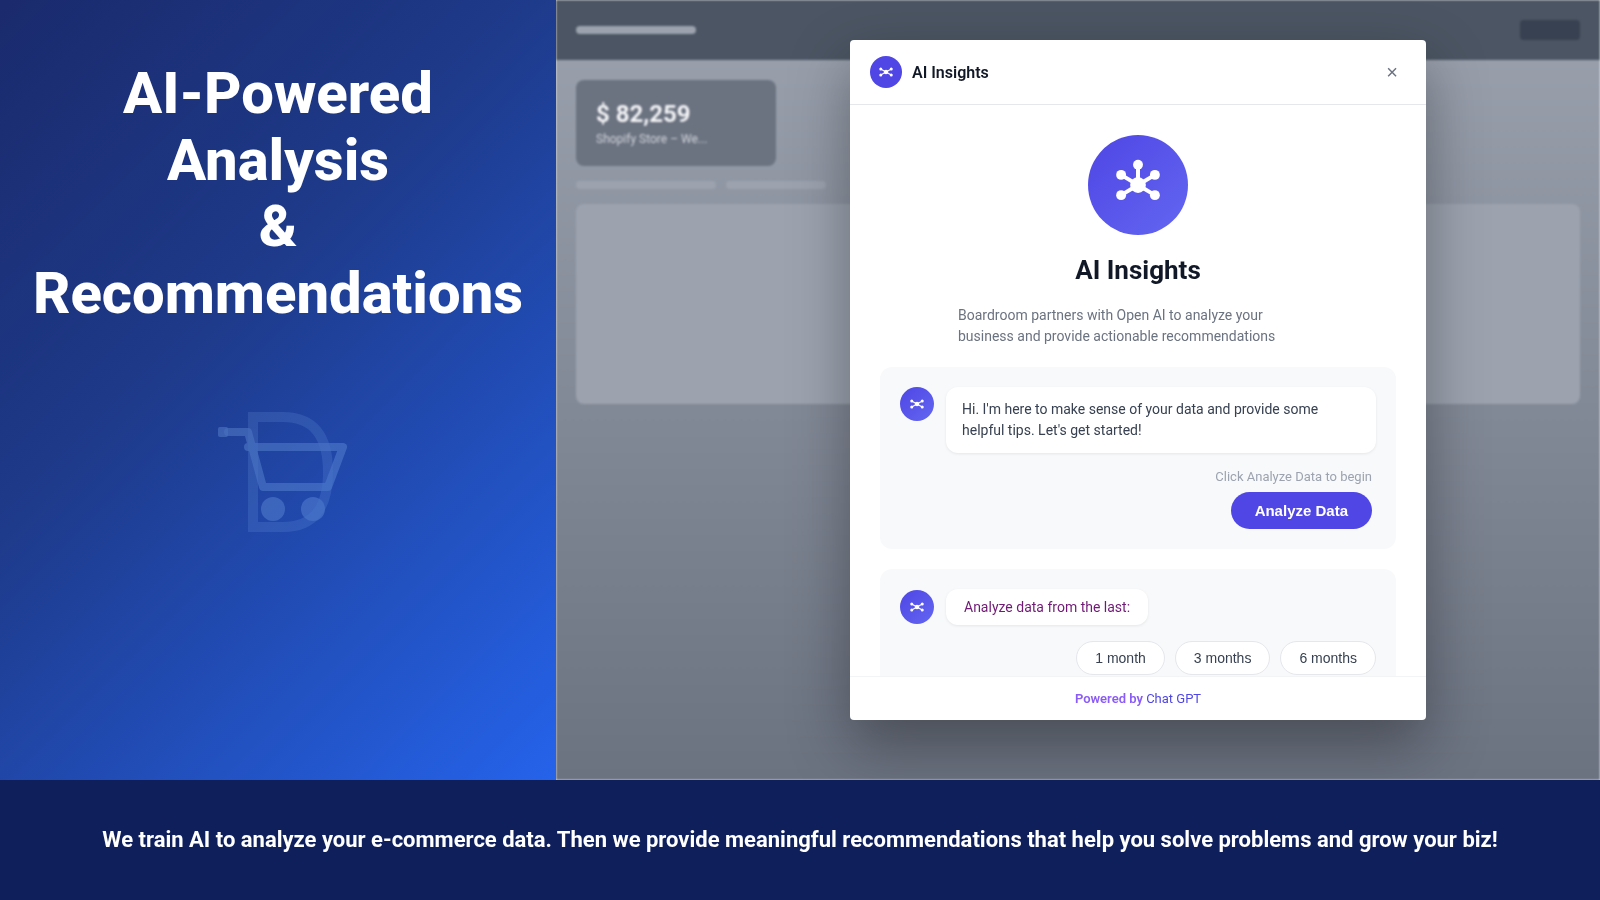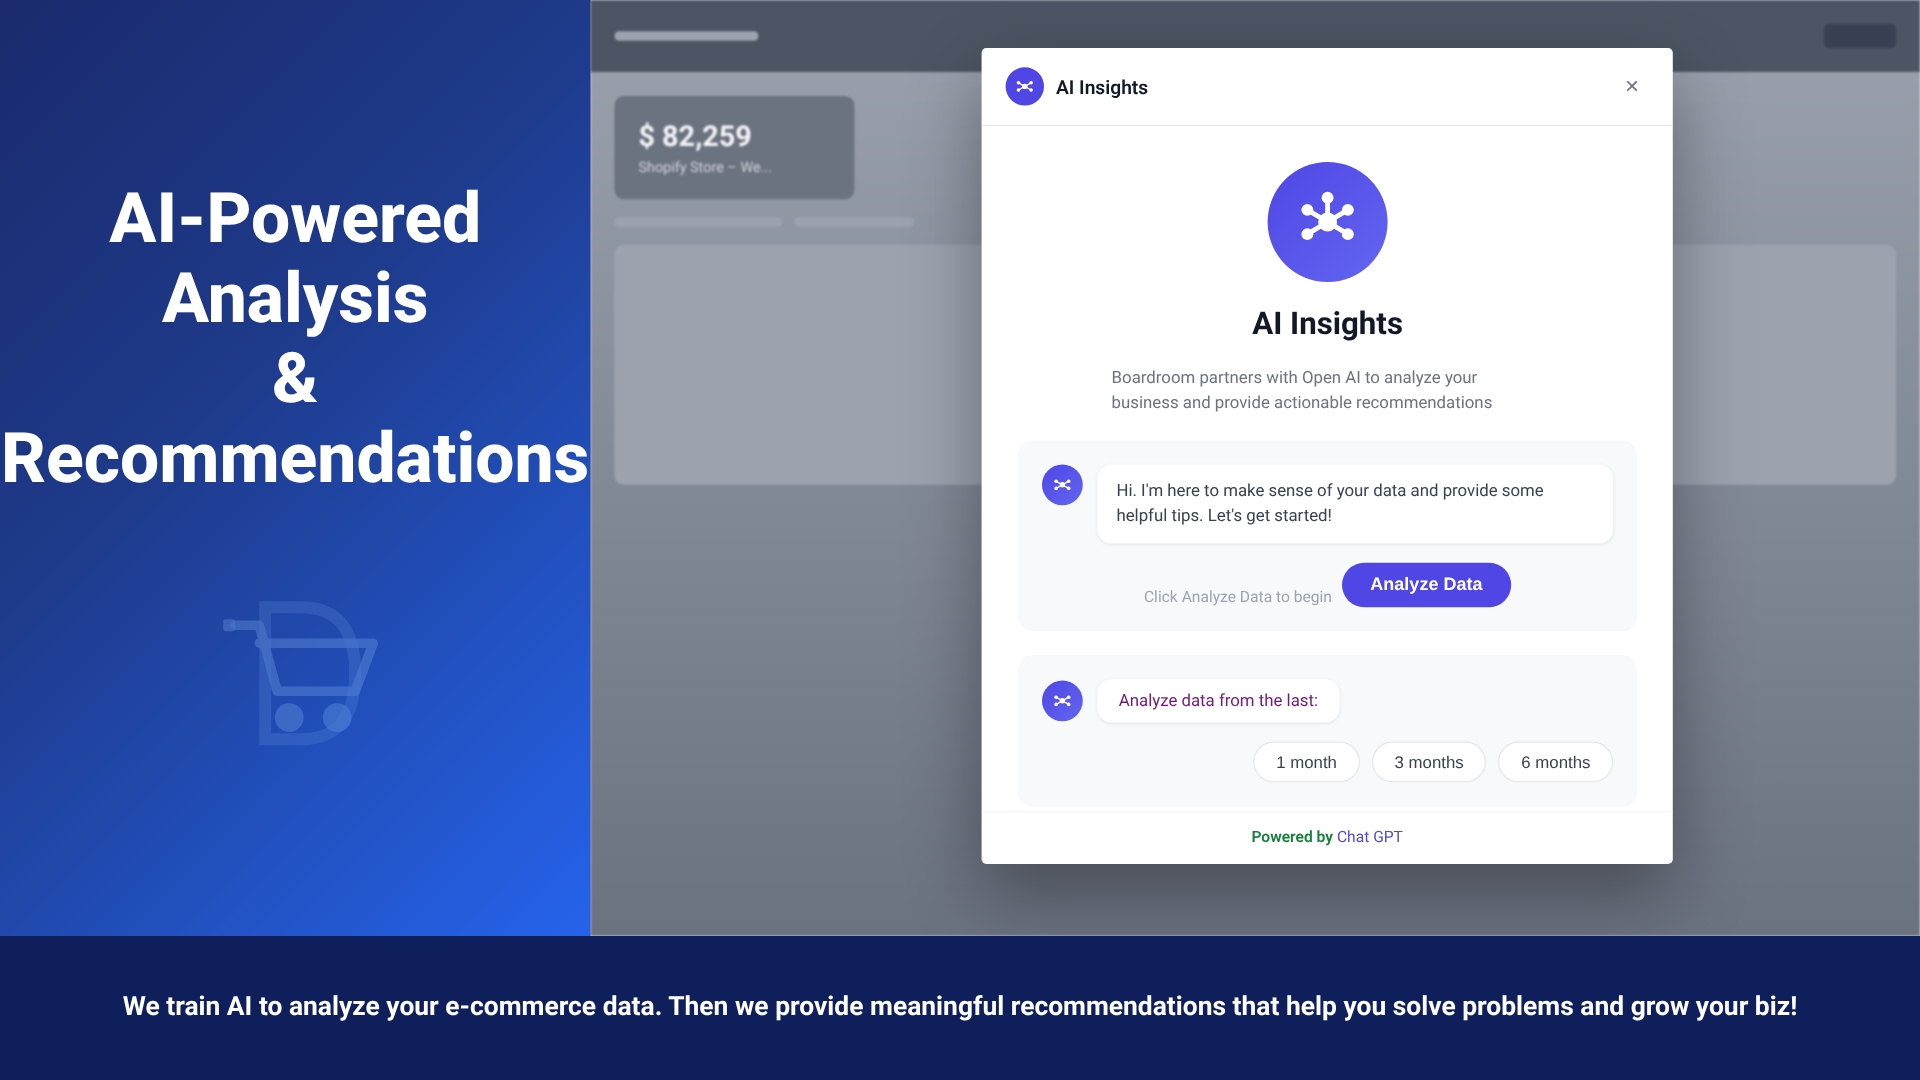--- a/index.html
+++ b/index.html
@@ -16,26 +16,25 @@
     
     .main-area {
       display: flex;
       flex: 1;
       position: relative;
       overflow: hidden;
     }
 
     
     .left-panel {
-      width: 492px;
+      width: 556px;
       background: linear-gradient(135deg, #1a2a6c 0%, #1e3a8a 40%, #2563eb 100%);
       display: flex;
       flex-direction: column;
       align-items: center;
-      justify-content: center;
       padding: 60px 60px 40px 60px;
       position: relative;
       z-index: 1;
     }
 
     .left-panel h1 {
       color: #ffffff;
       font-size: 58px;
       font-weight: 800;
       text-align: center;
@@ -261,21 +260,21 @@
       color: #374151;
       line-height: 1.5;
       box-shadow: 0 1px 3px rgba(0,0,0,0.08);
       max-width: 440px;
     }
 
     
     .analyze-section {
       width: 100%;
       display: flex;
-      flex-direction: row;
+      flex-direction: column;
       align-items: flex-end;
       gap: 8px;
       padding: 0 4px;
       justify-content: center;
     }
 
     .click-hint {
       font-size: 13px;
       color: #9ca3af;
     }
@@ -336,21 +335,21 @@
     
     .modal-footer {
       padding: 14px 20px;
       border-top: 1px solid #f3f4f6;
       text-align: center;
       font-size: 13px;
       color: #9ca3af;
     }
 
     .modal-footer span {
-      color: #15803d;
+      color: #8b5cf6;
       font-weight: 600;
     }
 
     
     .bottom-bar {
       height: 120px;
       background: #0f1f5c;
       display: flex;
       align-items: center;
       justify-content: center;

